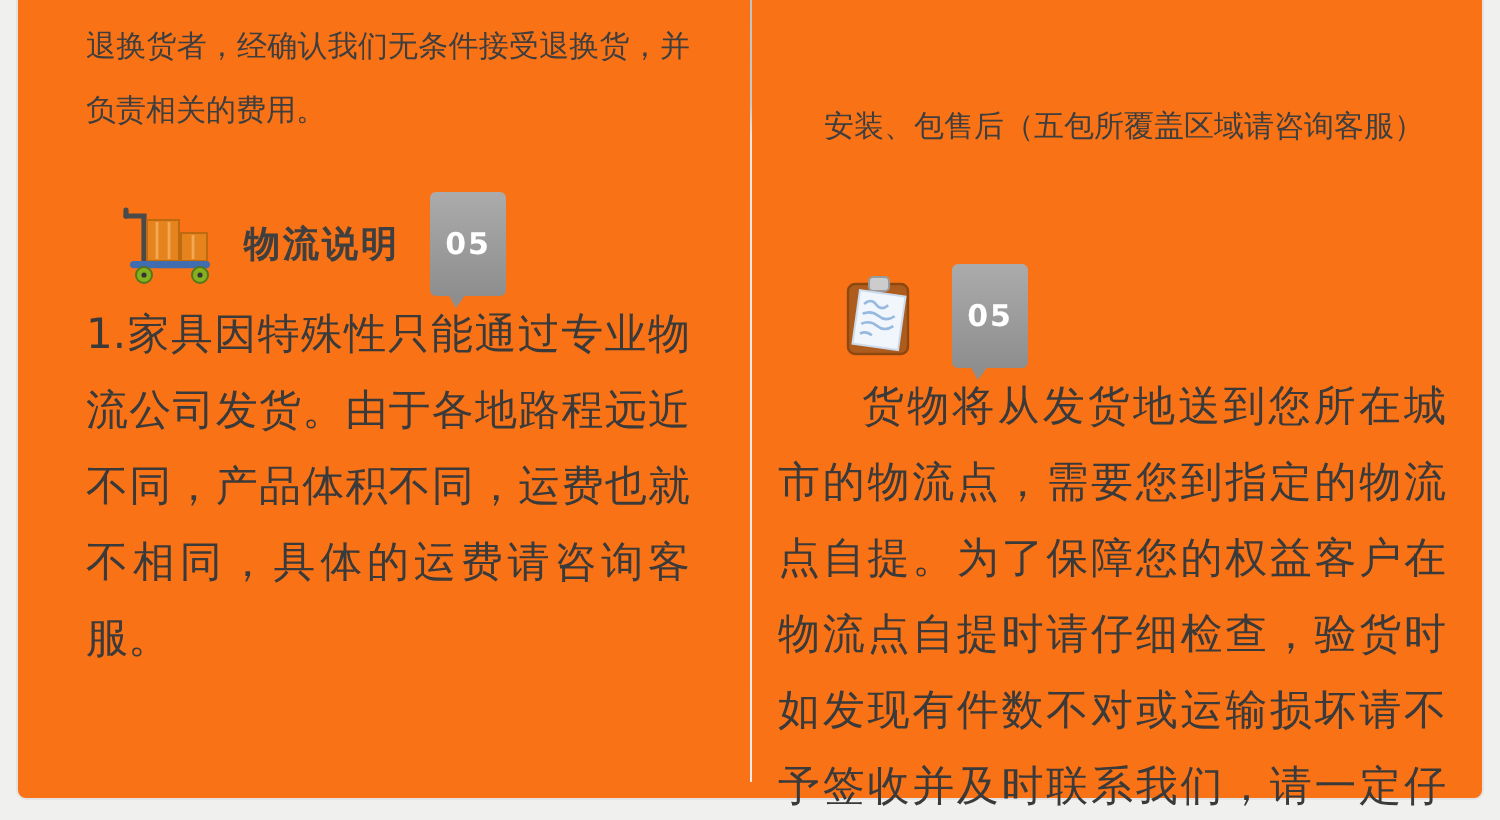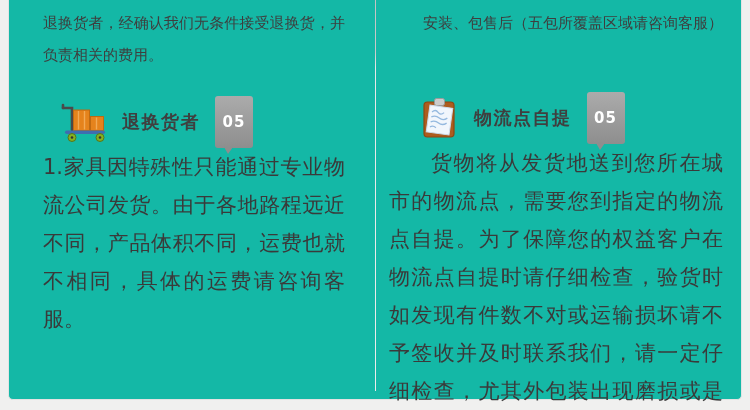--- a/index.html
+++ b/index.html
@@ -5,40 +5,40 @@
   html, body { margin:0; padding:0; }
   body {
     width:750px; height:410px; overflow:hidden;
     background:#f0f0ef;
     font-family:"DejaVu Sans", sans-serif;
   }
   .card {
     position:relative;
     margin:0 8px;
     height:400px;
-    background:#14b8a6;
+    background:#f97316;
     border:1px solid #e3e3e3;
     border-top:none;
     border-radius:0 0 5px 5px;
     box-sizing:border-box;
     display:flex;
   }
   .divider {
     position:absolute; left:50%; top:0; bottom:8px; width:1px;
     background:linear-gradient(to bottom,#c2c2c2 0,#c9c9c9 52px,#e7e7e7 68px,#ebebeb 100%);
   }
   .col { width:50%; box-sizing:border-box; position:relative; }
   .col.left  { padding:7px 30px 0 34px; }
   .col.right { padding:7px 18px 0 14px; }
 
   .intro {
     margin:0; font-size:15px; line-height:32px; color:#3e3e3e;
     text-align:justify;
   }
-  .col.right .intro { padding-left:12px; text-align:right; }
+  .col.right .intro { padding-left:12px; text-align:center;margin-top:40px; }
 
   .header { display:flex; align-items:center; height:42px; }
   .col.left  .header { margin:30px 0 0 16px; }
   .col.right .header { margin:58px 0 0 30px; }
   .header .sec-title {
     margin:0 0 0 13px; font-size:18px; font-weight:bold;
     color:#3f3f3f; letter-spacing:1.5px;
   }
   .icon-wrap { display:inline-flex; align-items:flex-end; }
 
@@ -84,21 +84,21 @@
           <line x1="25.5" y1="10" x2="25.5" y2="28.5" stroke="#f2a955" stroke-width="1.4"></line>
           <rect x="31.5" y="15.5" width="13" height="14" fill="#e5831c" stroke="#c06a10" stroke-width="1"></rect>
           <line x1="37.5" y1="16.5" x2="37.5" y2="28.5" stroke="#f2a955" stroke-width="1.4"></line>
           <rect x="6" y="29.5" width="40" height="3.6" rx="1.8" fill="#3f6db0"></rect>
           <circle cx="13" cy="36.5" r="4" fill="#86b11f" stroke="#55761b" stroke-width="1"></circle>
           <circle cx="13" cy="36.5" r="1.3" fill="#333333"></circle>
           <circle cx="41" cy="36.5" r="4" fill="#86b11f" stroke="#55761b" stroke-width="1"></circle>
           <circle cx="41" cy="36.5" r="1.3" fill="#333333"></circle>
         </svg>
       </span>
-      <h3 class="sec-title">退换货者</h3>
+      <h3 class="sec-title">物流说明</h3>
       <span class="badge">05</span>
     </div>
 
     <div class="body-block">
       <p>1.家具因特殊性只能通过专业物流公司发货。由于各地路程远近不同，产品体积不同，运费也就不相同，具体的运费请咨询客服。</p>
     </div>
   </section>
 
   <section class="col right">
     <p class="intro">安装、包售后（五包所覆盖区域请咨询客服）</p>
@@ -110,19 +110,18 @@
           <rect x="15.5" y="2.5" width="10" height="7" rx="2" fill="#cccccc" stroke="#9a9a9a" stroke-width="1"></rect>
           <g transform="rotate(8 20 24)">
             <rect x="9" y="10.5" width="23" height="27" fill="#f1f6fc" stroke="#ccdbec" stroke-width="1"></rect>
             <path d="M12 17 q3 -3.5 6 -0.5 t6 -0.5" stroke="#95b9df" stroke-width="1.3" fill="none"></path>
             <path d="M12 22 q4 -2.5 8 0 t8 -1" stroke="#95b9df" stroke-width="1.3" fill="none"></path>
             <path d="M12 27 q4 -2.5 8 0 t8 -1" stroke="#95b9df" stroke-width="1.3" fill="none"></path>
             <path d="M12 32 q3 -2 6 0" stroke="#95b9df" stroke-width="1.3" fill="none"></path>
           </g>
         </svg>
       </span>
-      <h3 class="sec-title">物流点自提</h3>
       <span class="badge">05</span>
     </div>
 
     <p class="pickup-body">货物将从发货地送到您所在城市的物流点，需要您到指定的物流点自提。为了保障您的权益客户在物流点自提时请仔细检查，验货时如发现有件数不对或运输损坏请不予签收并及时联系我们，请一定仔细检查，尤其外包装出现磨损或是刮蹭的时候一定要拆箱检查，运输过程中造成的货物损坏如不仔细检查而直接签收货运公司是拒绝赔偿的，会给您带来不必要的损失。</p>
   </section>
 </div>
 
 </body></html>

